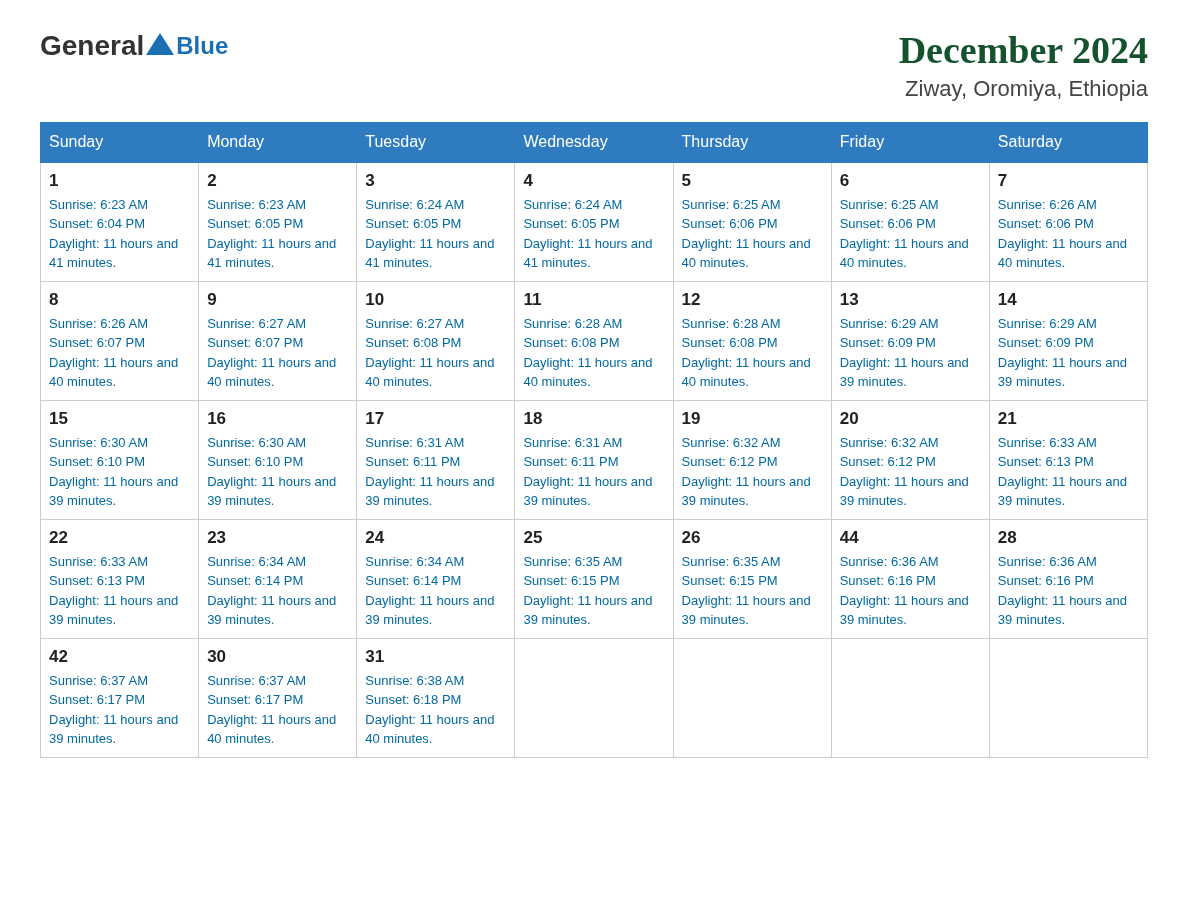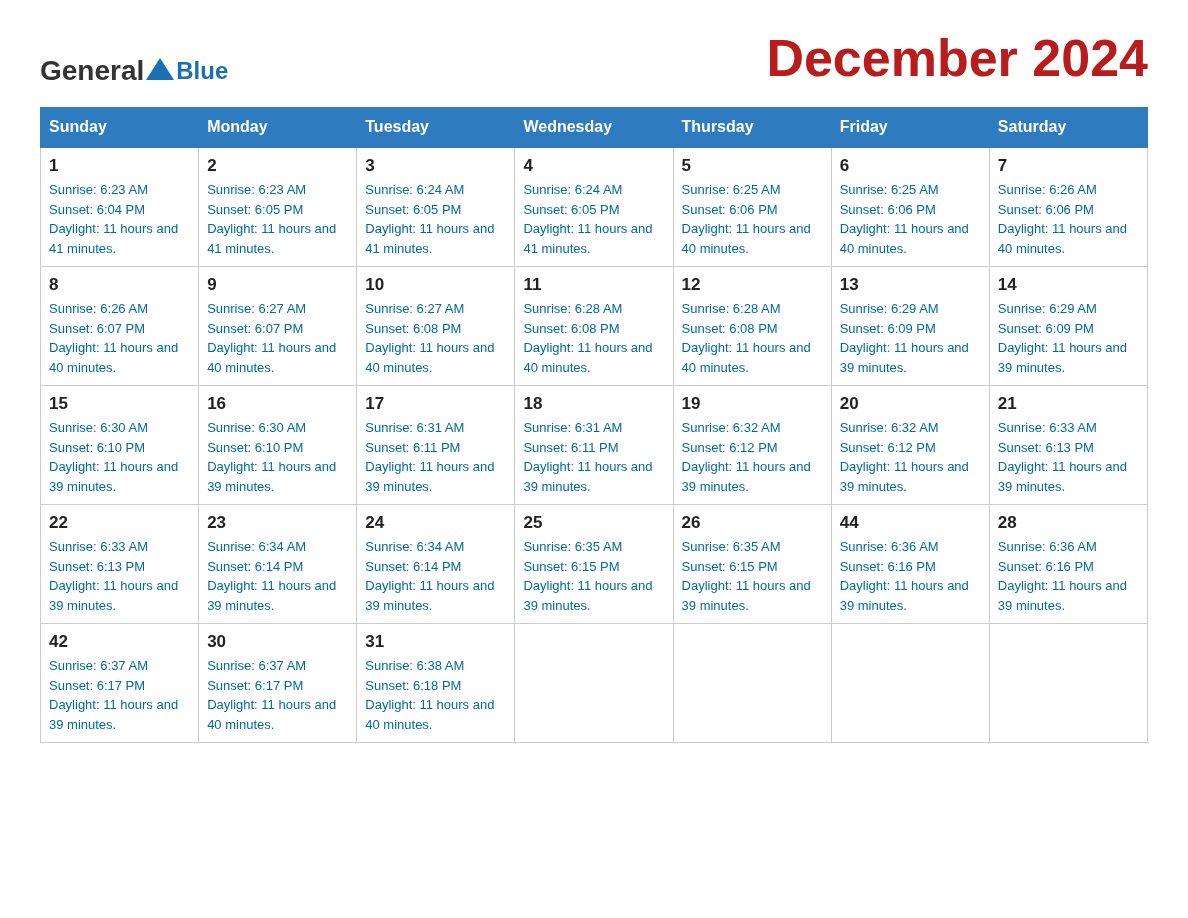--- a/index.html
+++ b/index.html
@@ -6,21 +6,21 @@
     body {
       font-family: Arial, sans-serif;
       background: #ffffff;
       padding: 30px 40px;
       width: 1188px;
       min-height: 918px;
     }
     .header {
       display: flex;
       justify-content: space-between;
-      align-items: flex-end;
+      align-items: flex-start;
       margin-bottom: 20px;
     }
     .logo {
       display: flex;
       flex-direction: column;
       align-items: flex-start;
     }
     .logo-text {
       display: flex;
       align-items: center;
@@ -46,40 +46,41 @@
     .logo-blue {
       font-size: 24px;
       font-weight: bold;
       color: #1a6fb5;
       margin-left: 2px;
     }
     .title-section {
       text-align: right;
     }
     .month-title {
-      font-size: 52px;
+      font-size: 38px;
       font-weight: bold;
-      color: #b91c1c;
+      color: #14532d;
       line-height: 1.1;
+      font-family: Liberation Serif, serif;
     }
     .location {
       font-size: 22px;
       color: #444;
       margin-top: 4px;
     }
     .calendar-table {
       width: 100%;
       border-collapse: collapse;
       table-layout: fixed;
     }
     .calendar-table th {
       background-color: #2e7bbf;
       color: #ffffff;
       font-size: 16px;
-      font-weight: bold;
+      font-weight: normal;
       padding: 10px 8px;
       text-align: left;
       border: 1px solid #2e7bbf;
     }
     .calendar-table td {
       vertical-align: top;
       padding: 8px;
       border: 1px solid #cccccc;
       font-size: 13px;
       color: #333;
@@ -112,20 +113,21 @@
     <div class="logo-text">
       <span class="logo-general">General</span>
       <div class="logo-blue-part">
         <div class="logo-arrow"></div>
         <span class="logo-blue">Blue</span>
       </div>
     </div>
   </div>
   <div class="title-section">
     <div class="month-title">December 2024</div>
+    <div class="location">Ziway, Oromiya, Ethiopia</div>
   </div>
 </div>
 
 <table class="calendar-table">
   <thead>
     <tr>
     <th>Sunday</th>
         <th>Monday</th>
         <th>Tuesday</th>
         <th>Wednesday</th>

